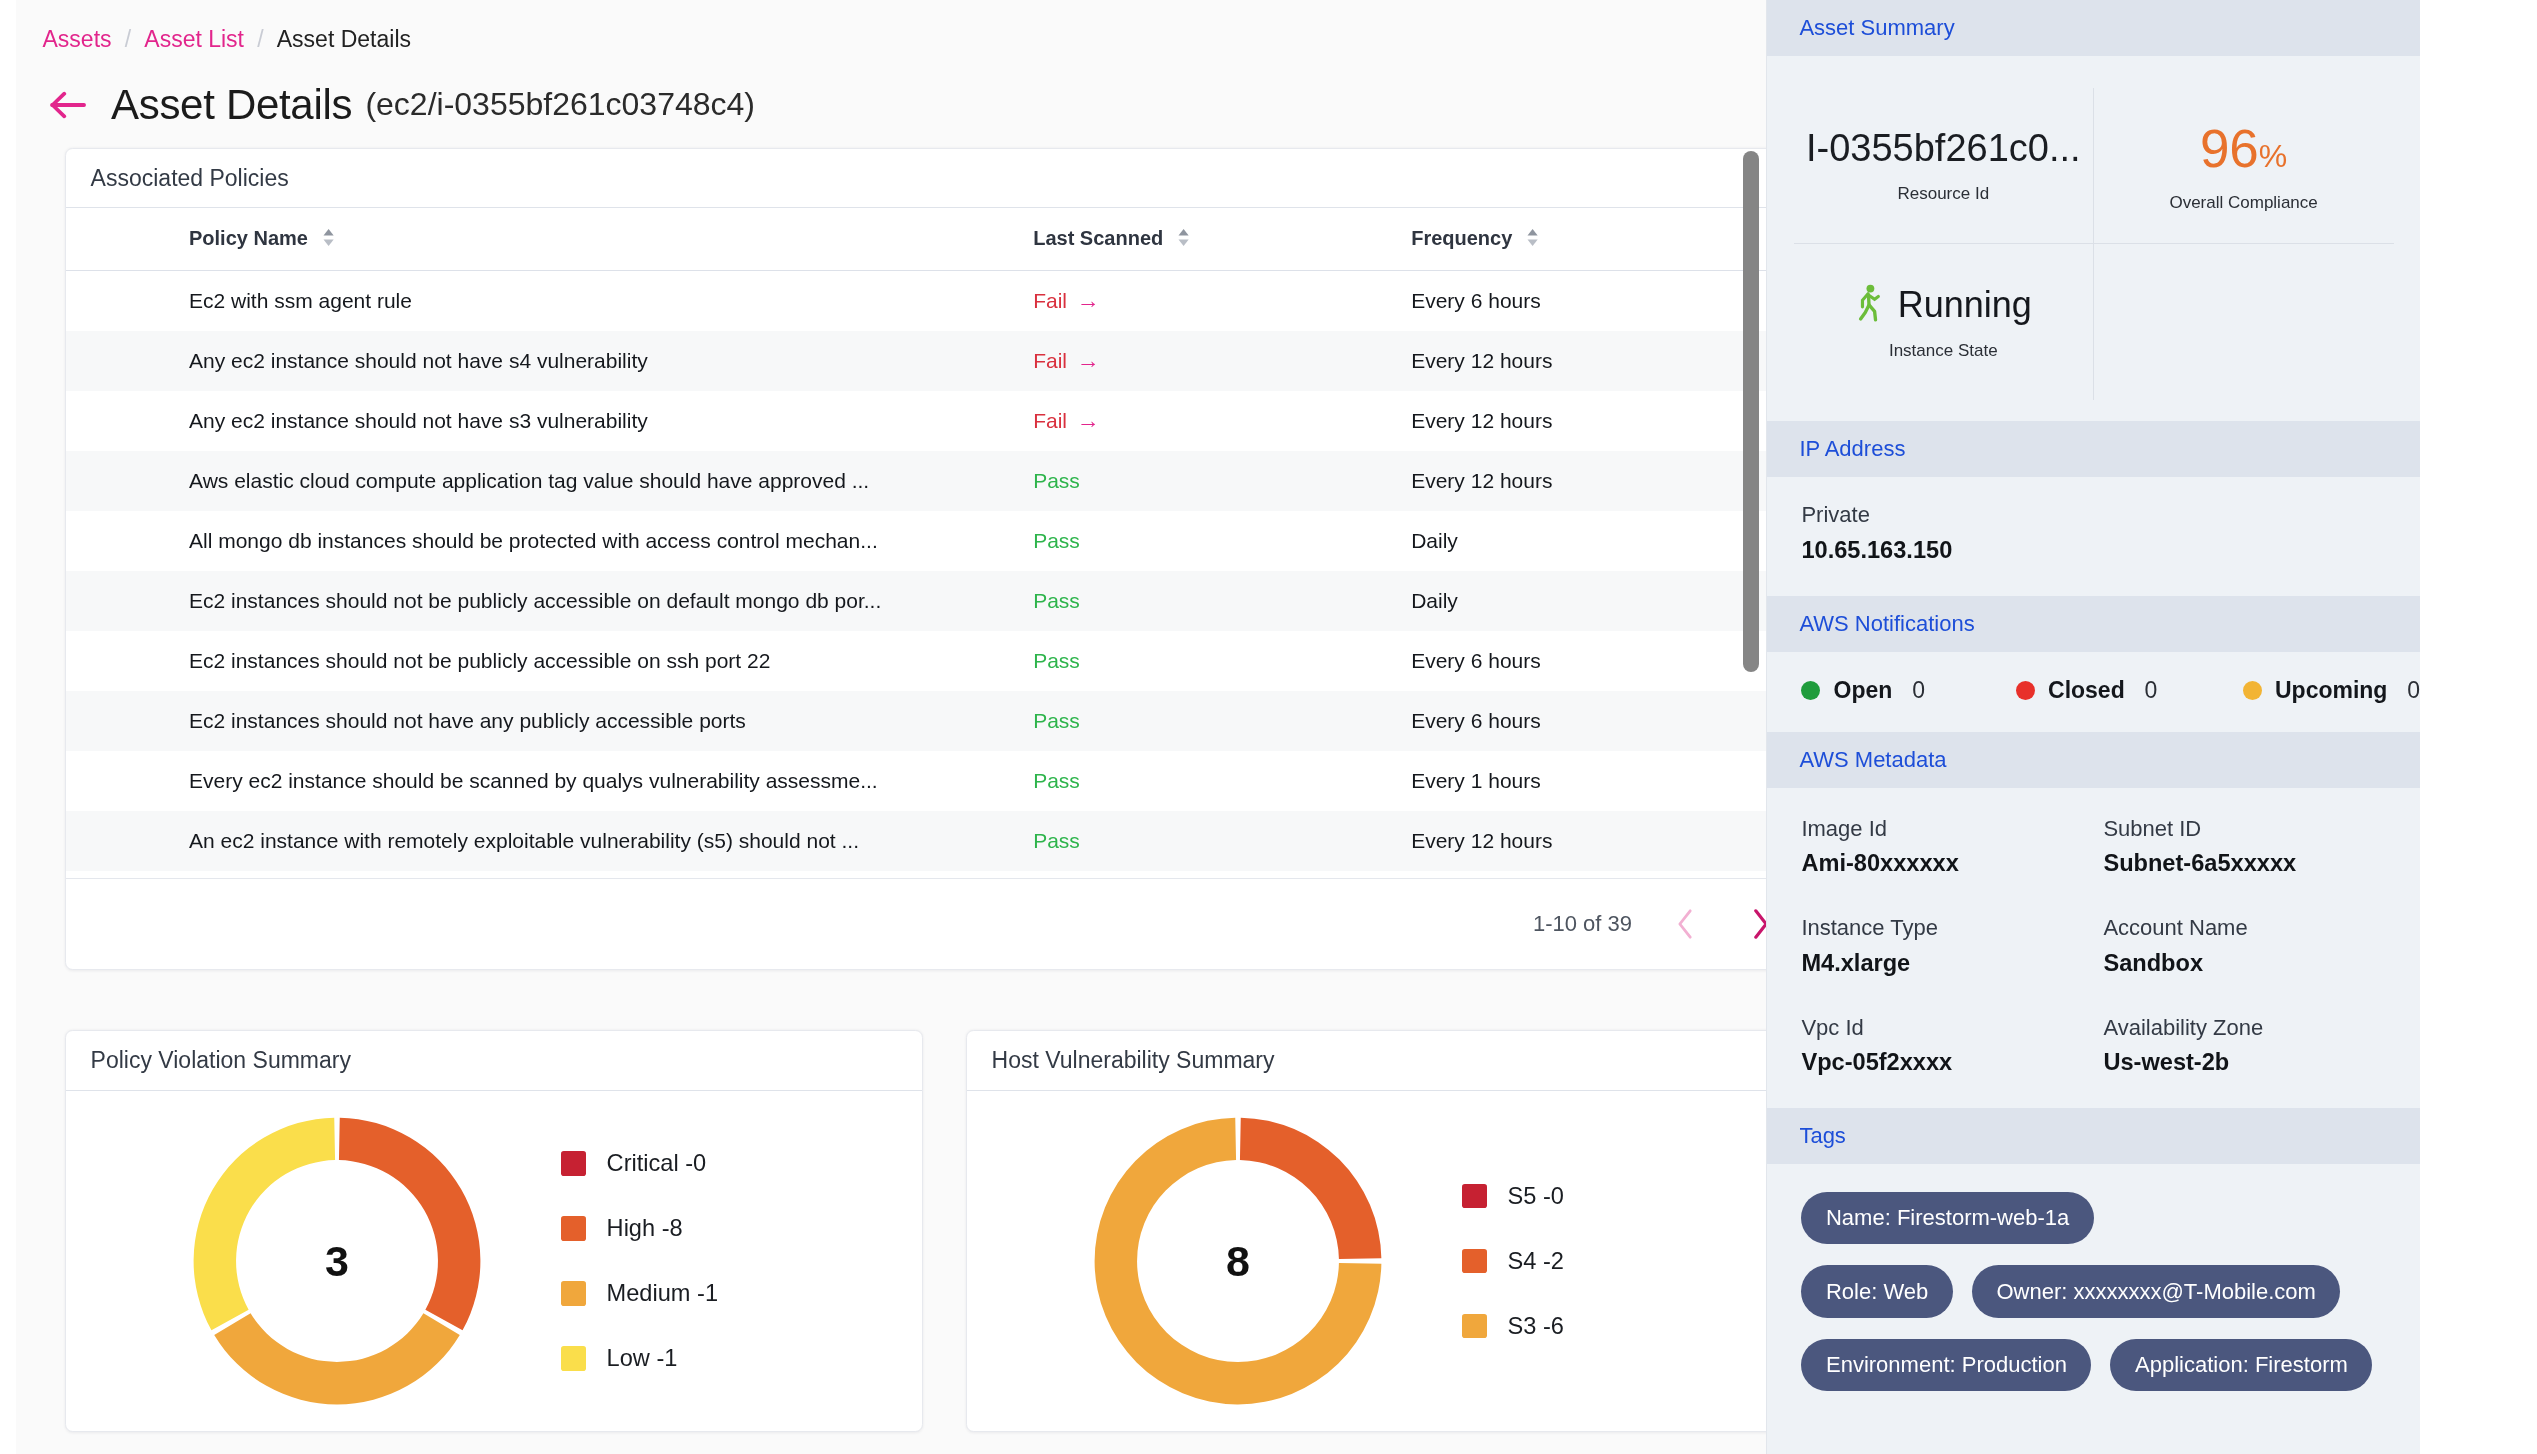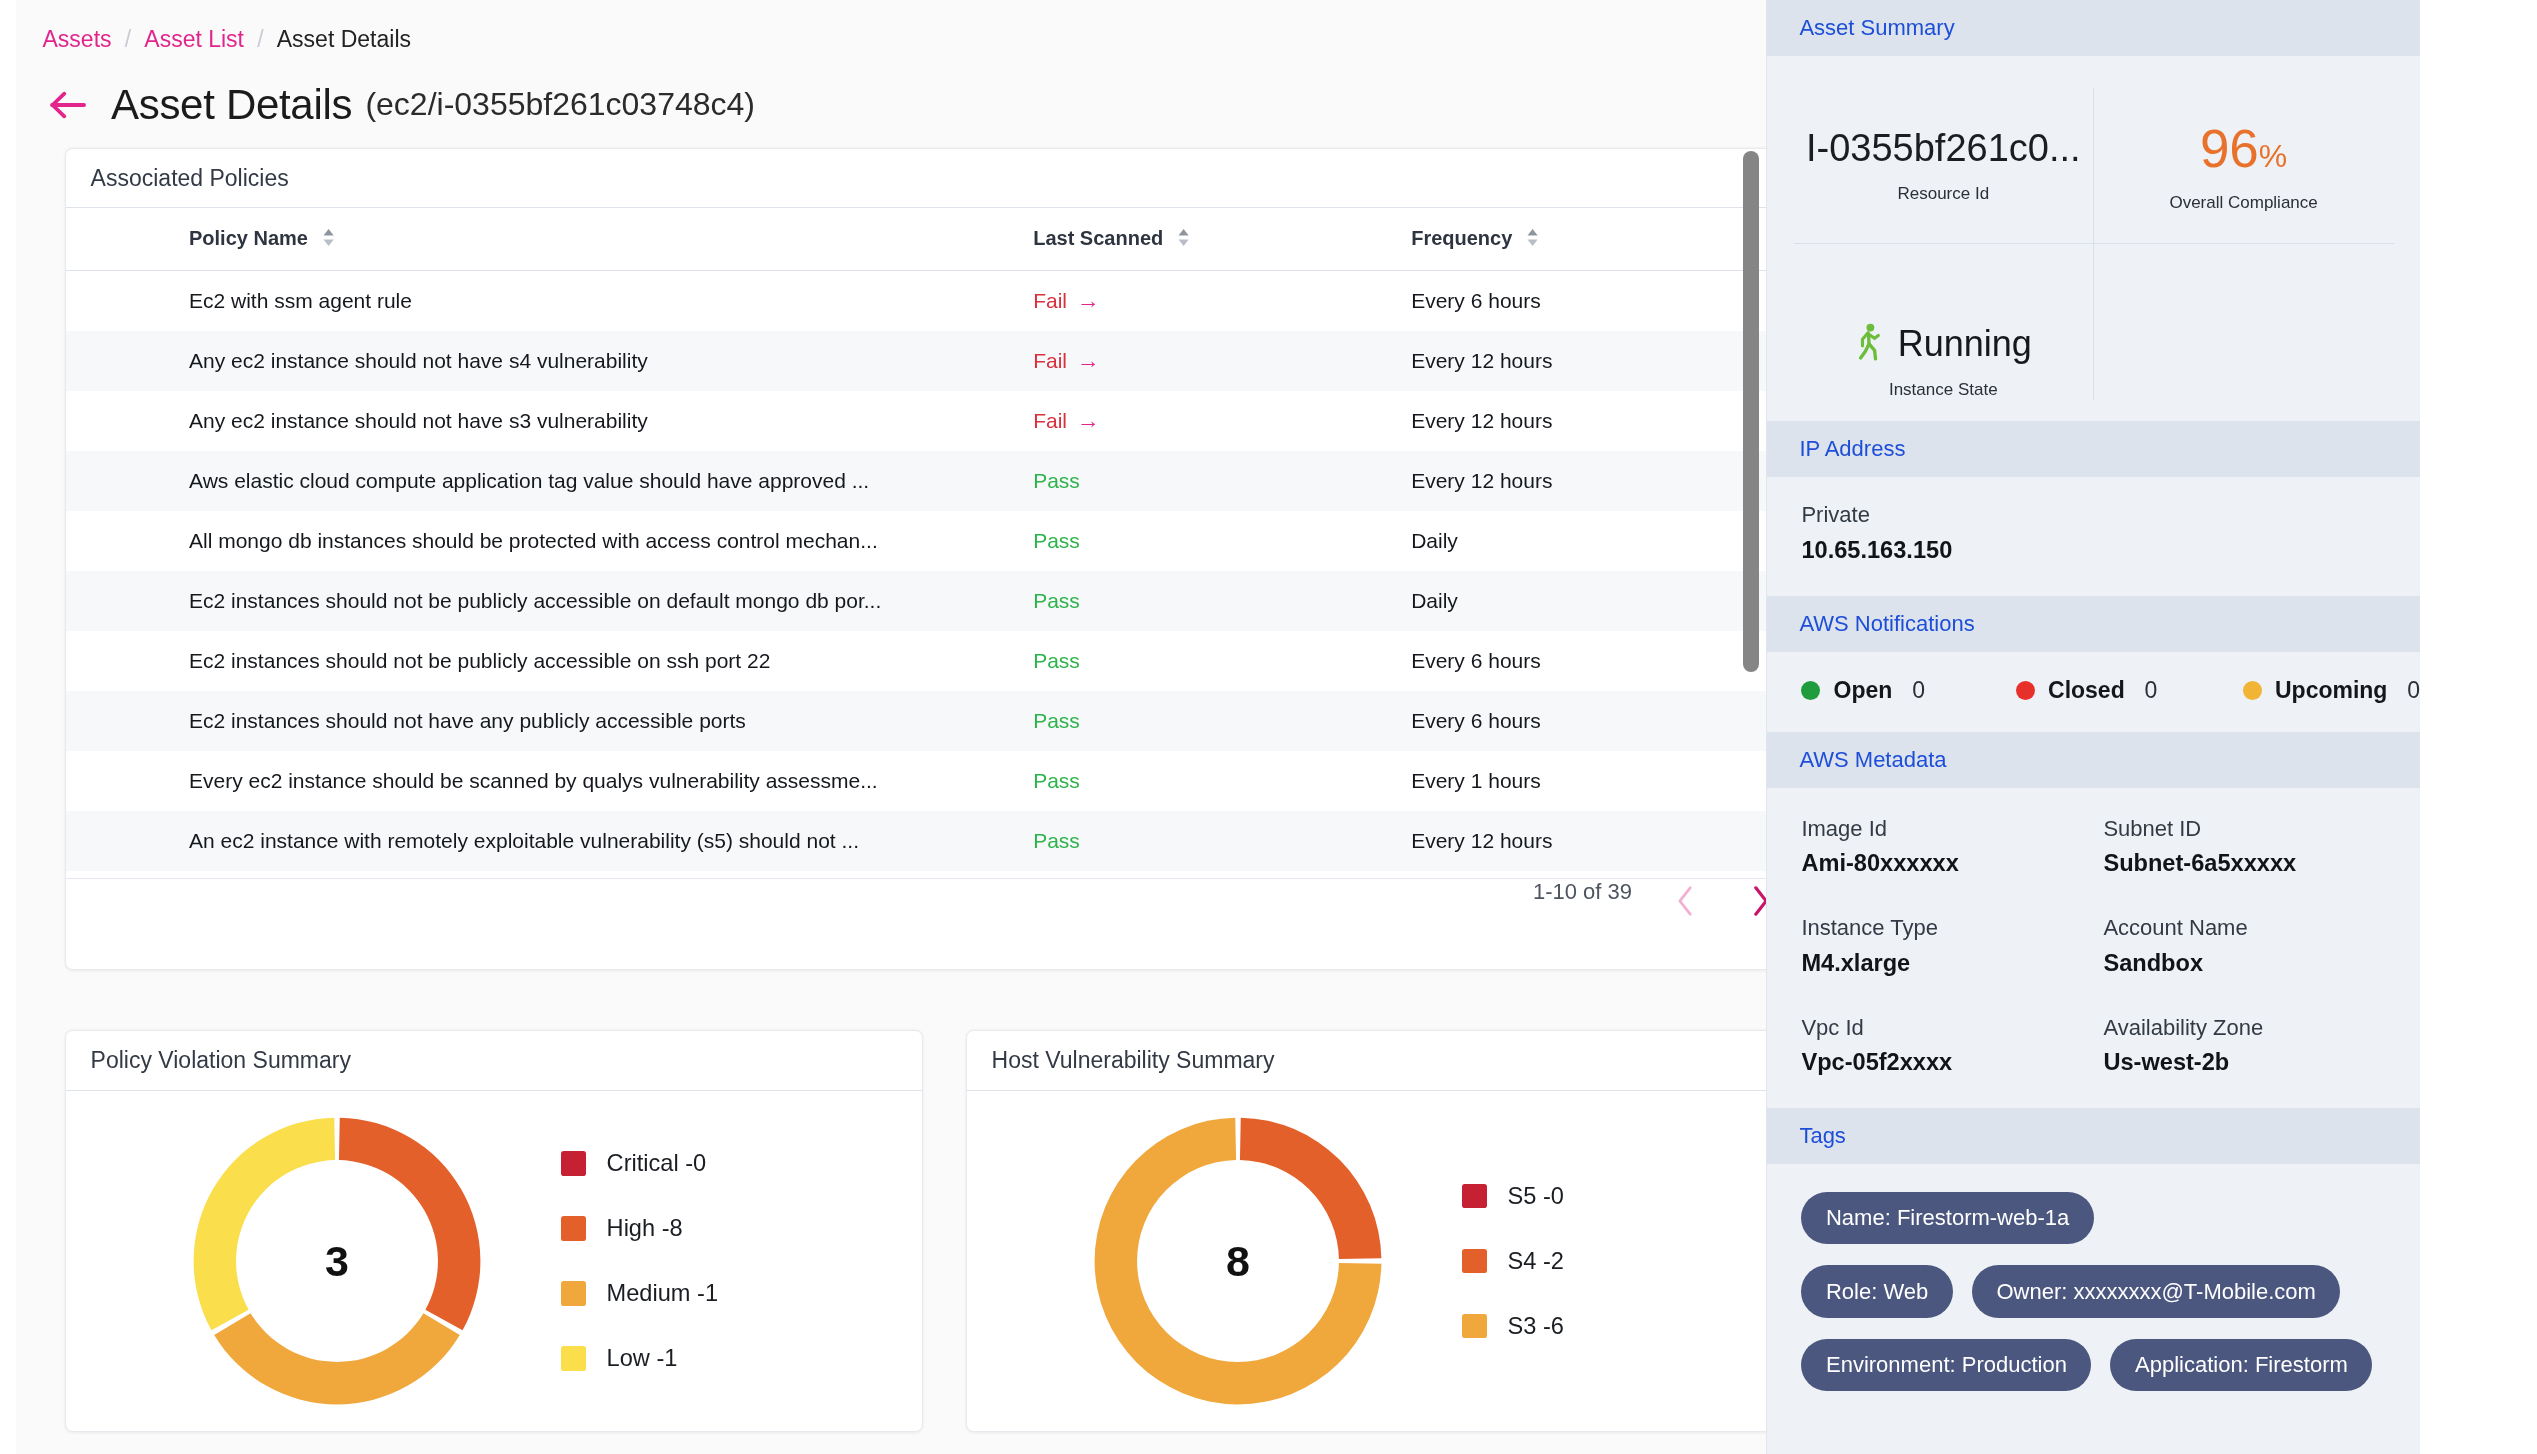--- a/index.html
+++ b/index.html
@@ -104,21 +104,21 @@
   tr.zebra td { background: #f7f8f9; }
 
   .status-fail { color: #d9303e; display: inline-flex; align-items: center; gap: 9.4px; }
   .status-pass { color: #2eb44c; }
   .fail-arrow { color: #e2258c; font-size: 23px; line-height: 1; }
 
   .pager {
     margin-top: auto;
     height: 91px;
     border-top: 0.9px solid #e4e7ed;
-    display: flex; justify-content: flex-end;
+    display: flex; align-items: center; justify-content: flex-end;
     padding-right: 42px;
     gap: 32px;
   }
   .pager-text { font-size: 22px; color: #4e5560; }
   .pg-btn { width: 43px; height: 43px; display: flex; align-items: center; justify-content: center; }
 
   
   .donut-row {
     position: absolute; left: 49px; top: 1030px;
     display: flex; gap: 43px;
@@ -170,21 +170,21 @@
     margin: 32px 26.5px 21px 26.5px;
     height: 312px;
   }
   .summary-cell {
     display: flex; flex-direction: column;
     align-items: center; justify-content: center;
     gap: 13.2px;
   }
   .summary-cell.tl { border-right: 1.9px solid #dbe0e7; border-bottom: 1.9px solid #dbe0e7; }
   .summary-cell.tr { border-bottom: 1.9px solid #dbe0e7; }
-  .summary-cell.bl { border-right: 1.9px solid #dbe0e7; justify-content: flex-end; }
+  .summary-cell.bl { border-right: 1.9px solid #dbe0e7; }
   .sc-value { font-size: 38px; color: #1a1d22; }
   .sc-value.pct { font-size: 53px; color: #e8722c; font-weight: 400; }
   .sc-value.pct .unit { font-size: 32px; }
   .sc-label { font-size: 17px; color: #2b2f36; }
   .running-row { display: flex; align-items: center; gap: 15px; }
   .running-text { font-size: 36px; color: #15181d; }
 
   .ip-body { padding: 24.6px 0 32px 34px; }
   .ip-label { font-size: 22px; color: #333a45; margin-bottom: 9.4px; }
   .ip-value { font-size: 23.6px; color: #111418; font-weight: 700; }

